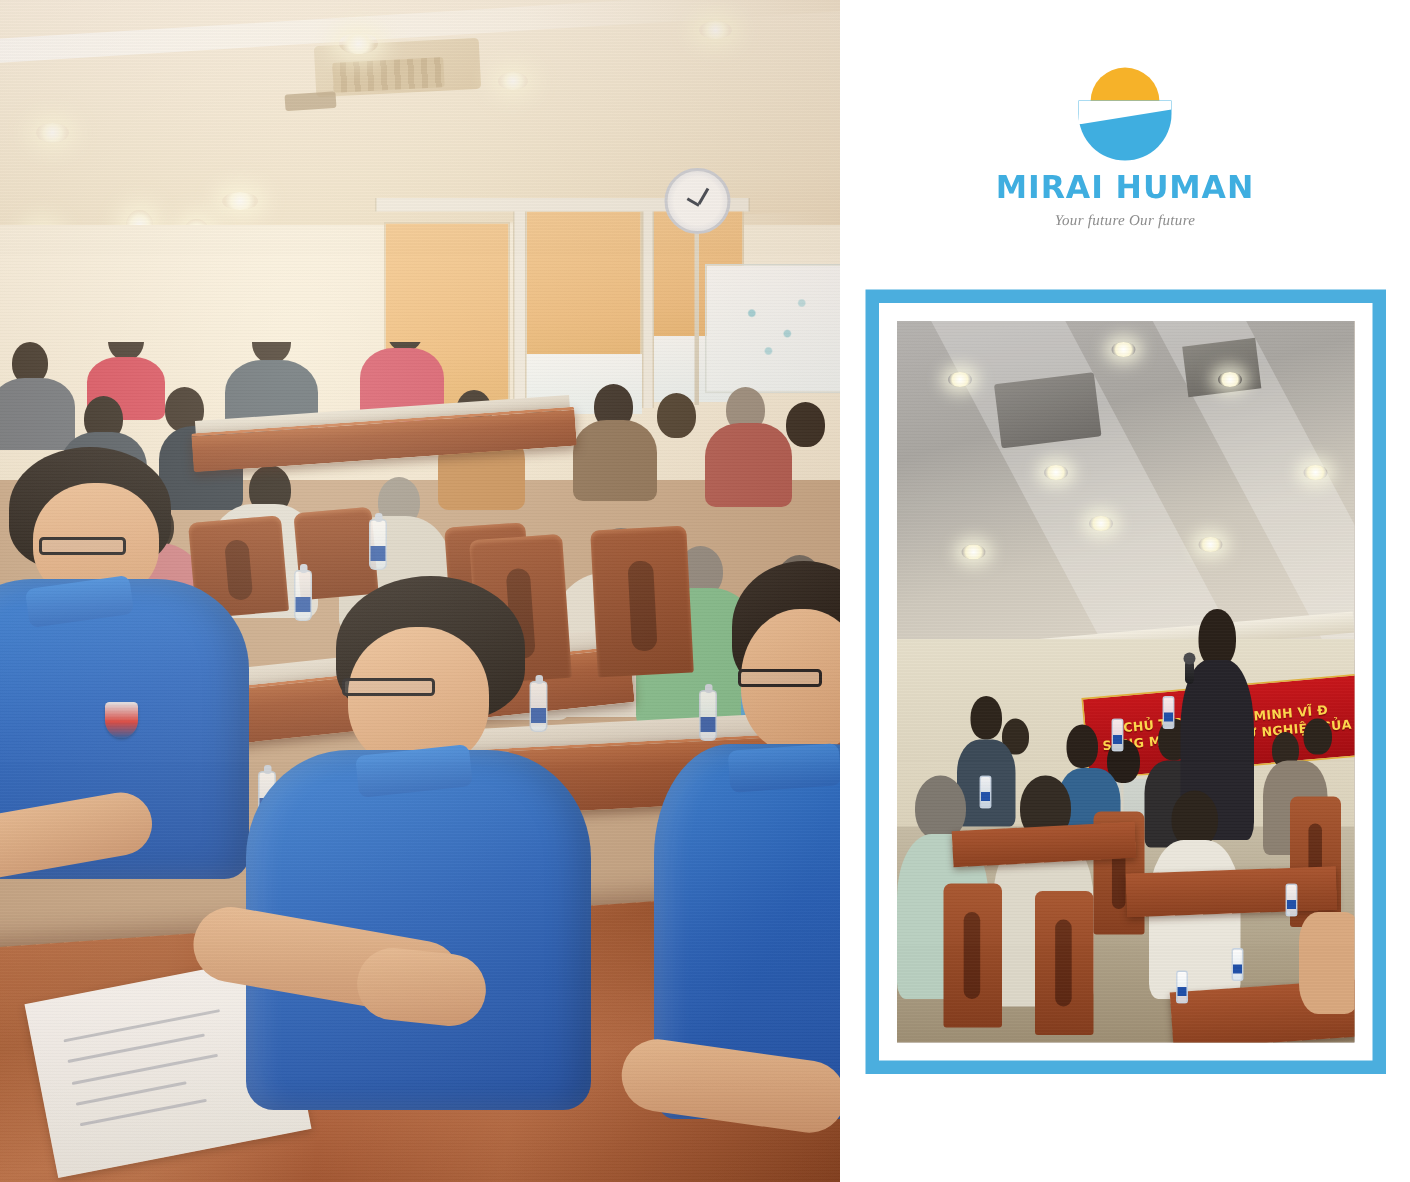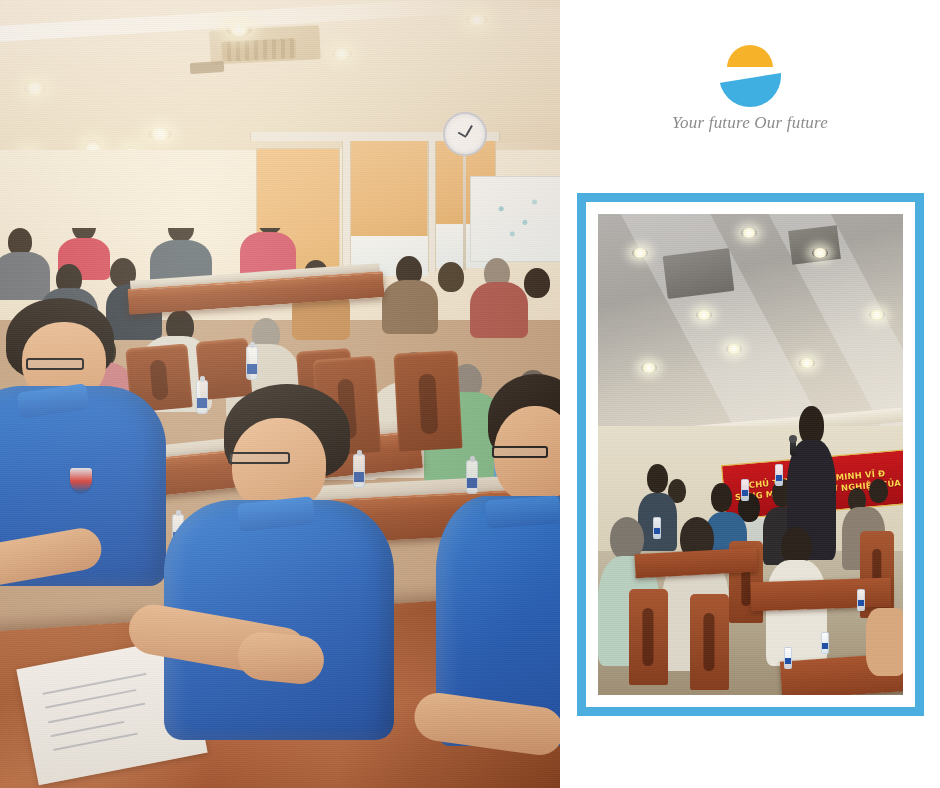--- a/index.html
+++ b/index.html
@@ -230,21 +230,21 @@
   .logo-rays { position:absolute; left:8px; top:0; width:46px; height:46px; }
   .ray {
     position:absolute; left:50%; bottom:6px; width:2.6px; background:#ffffff;
     transform-origin: bottom center; border-radius:1px;
   }
   .logo-name {
     font-weight:bold; font-size:21px; letter-spacing:.6px; color:#3FAEE0;
     font-family:"DejaVu Sans", sans-serif;
   }
   .logo-tagline {
-    font-style:italic; font-size:17px; color:#8c8c8c; margin-top:5px;
+    font-style:italic; font-size:10px; color:#8c8c8c; margin-top:5px;
     font-family:"Liberation Serif", serif; letter-spacing:.2px;
   }
 
   
   .inset-frame {
     position:absolute; left:17px; top:193px; width:347px; height:523px;
     background:#4BAEDE; padding:9px;
   }
   .inset-inner {
     position:relative; width:100%; height:100%; background:#ffffff; padding:12px;
@@ -503,20 +503,21 @@
           <div class="ray" style="height:15px;transform:translateX(-50%) rotate(-22deg);"></div>
           <div class="ray" style="height:13px;transform:translateX(-50%) rotate(46deg);"></div>
           <div class="ray" style="height:13px;transform:translateX(-50%) rotate(-46deg);"></div>
           <div class="ray" style="height:12px;transform:translateX(-50%) rotate(68deg);"></div>
           <div class="ray" style="height:12px;transform:translateX(-50%) rotate(-68deg);"></div>
           <div class="ray" style="height:11px;transform:translateX(-50%) rotate(88deg);"></div>
           <div class="ray" style="height:11px;transform:translateX(-50%) rotate(-88deg);"></div>
         </div>
         <div class="logo-water"></div>
       </div>
+      <div class="logo-name">MIRAI HUMAN</div>
       <div class="logo-tagline">Your future Our future</div>
     </div>
 
     <div class="inset-frame">
       <div class="inset-inner">
         <div class="inset-photo">
 
           <div class="in-ceiling"></div>
           <div class="in-ceil-beam" style="left:30%;top:-10%;width:26%;height:70%;"></div>
           <div class="in-ceil-beam" style="left:72%;top:-12%;width:18%;height:60%;"></div>

